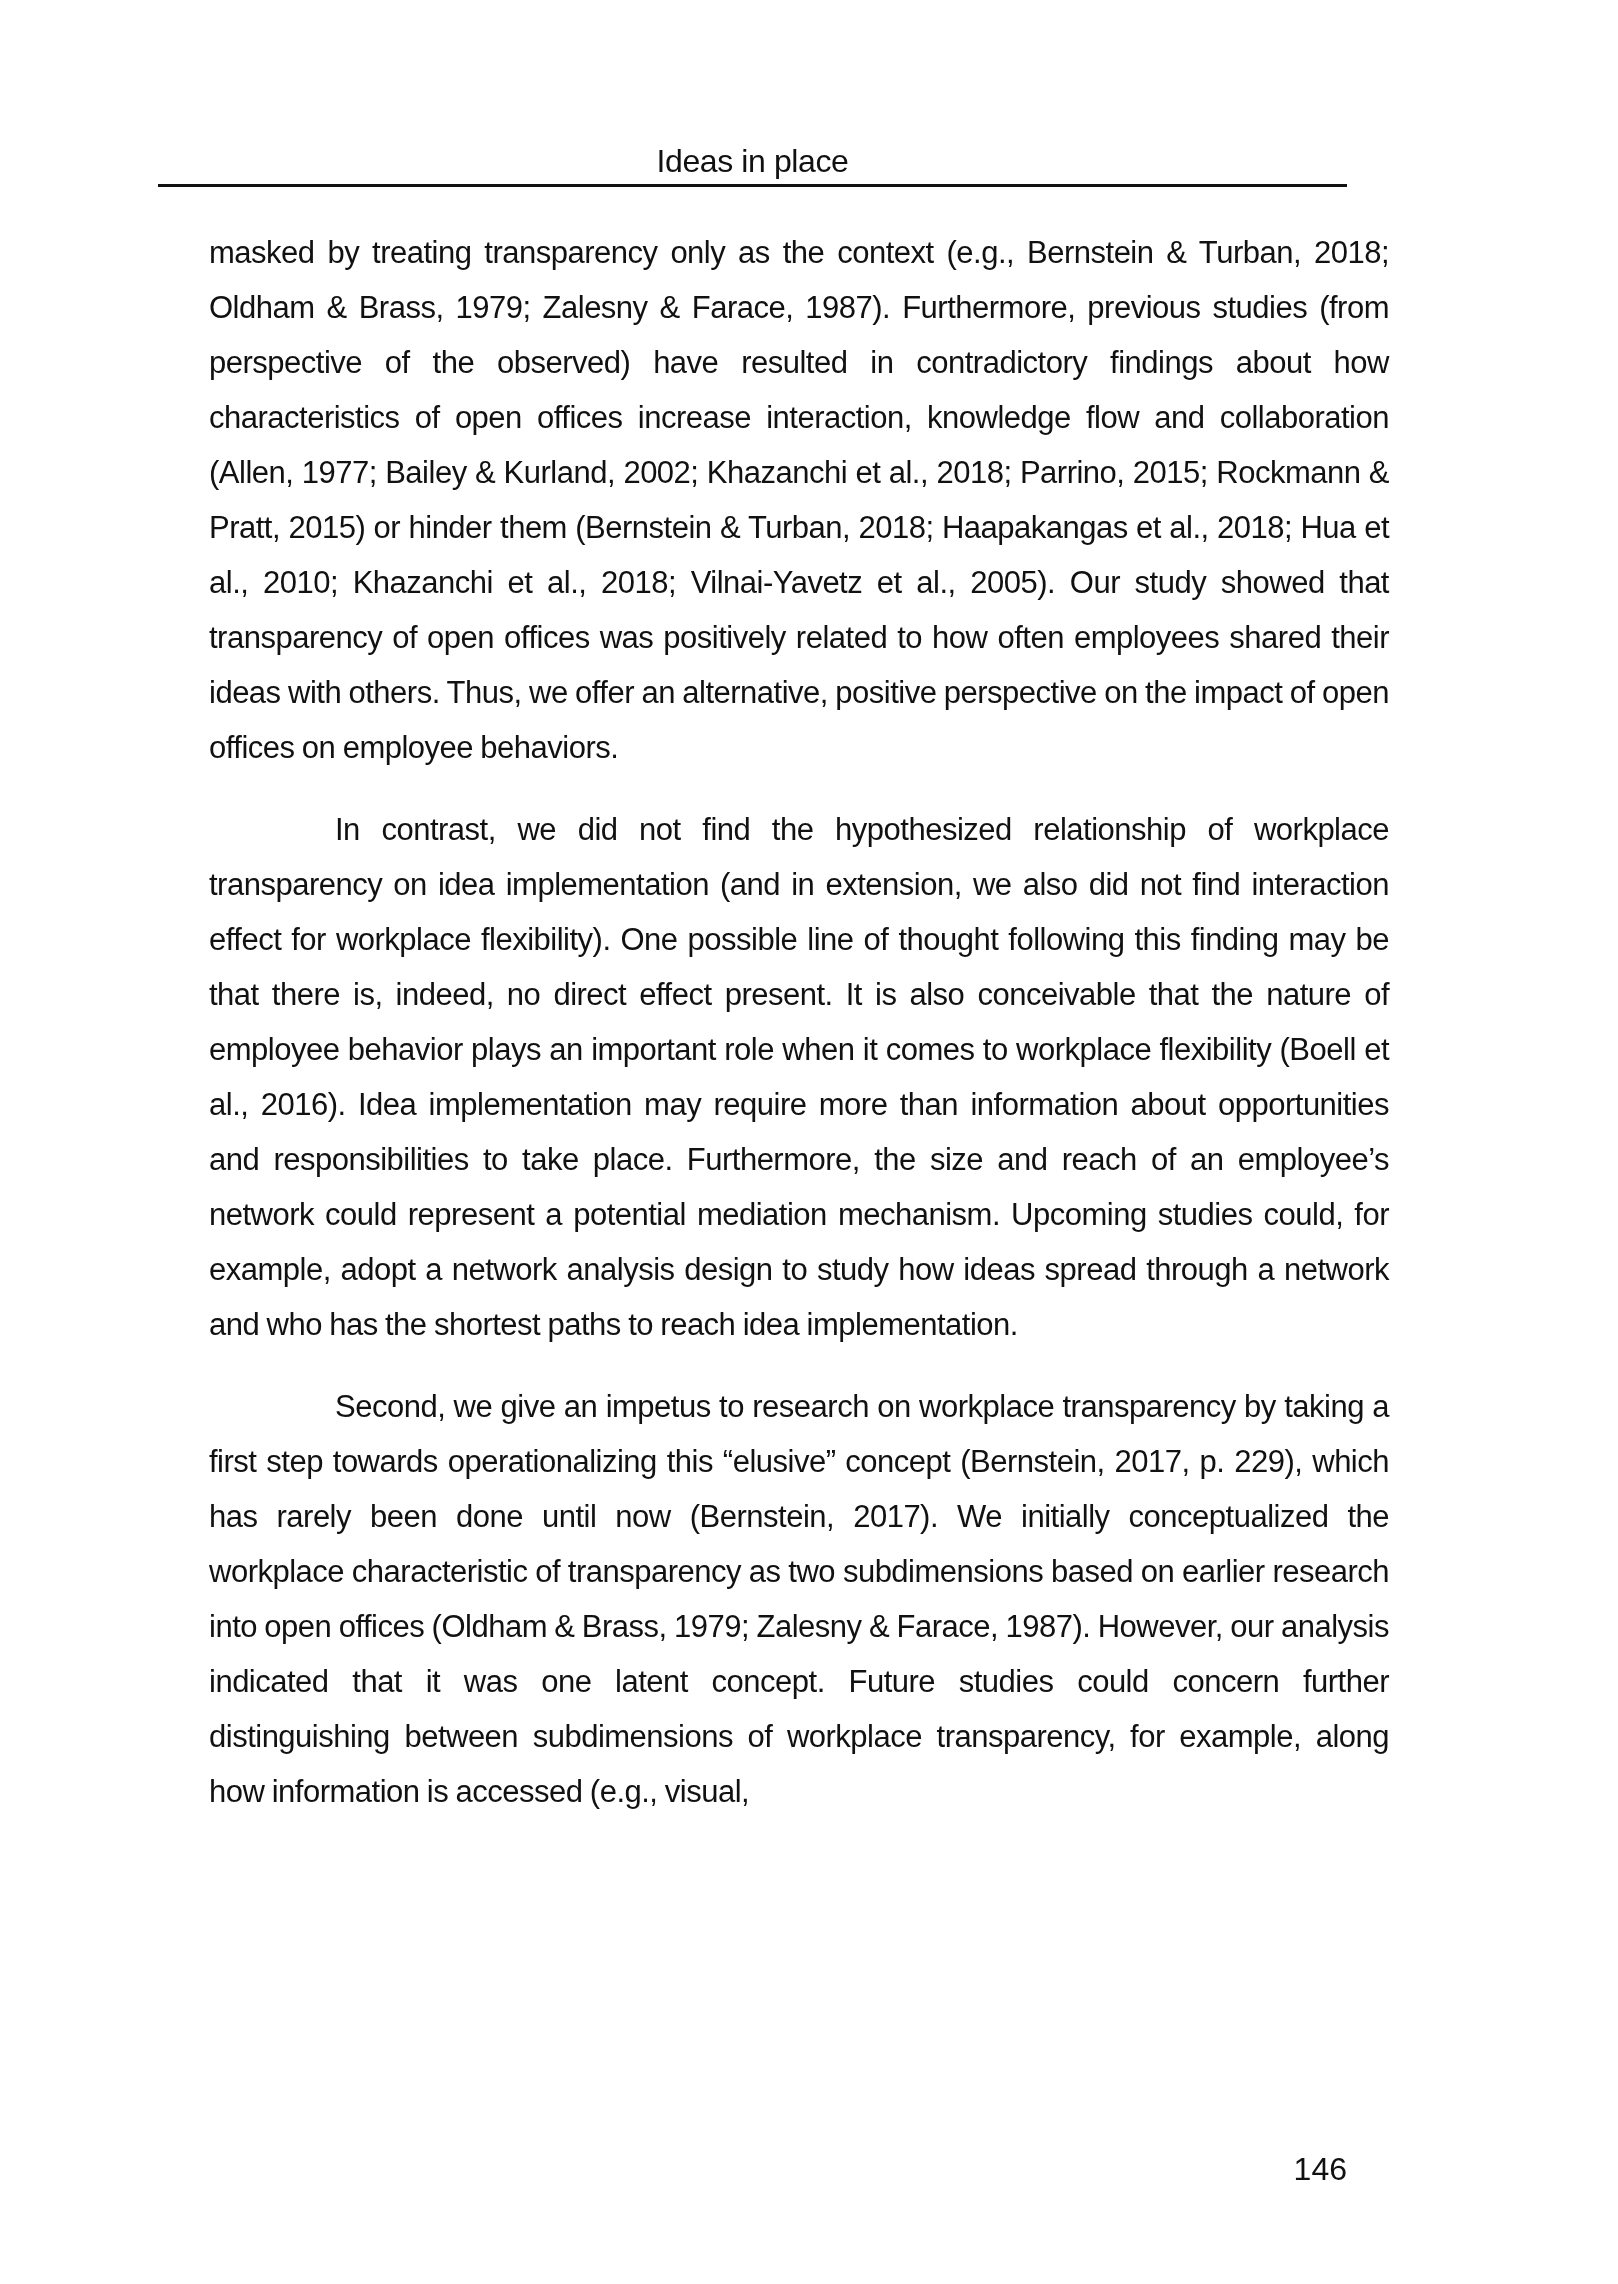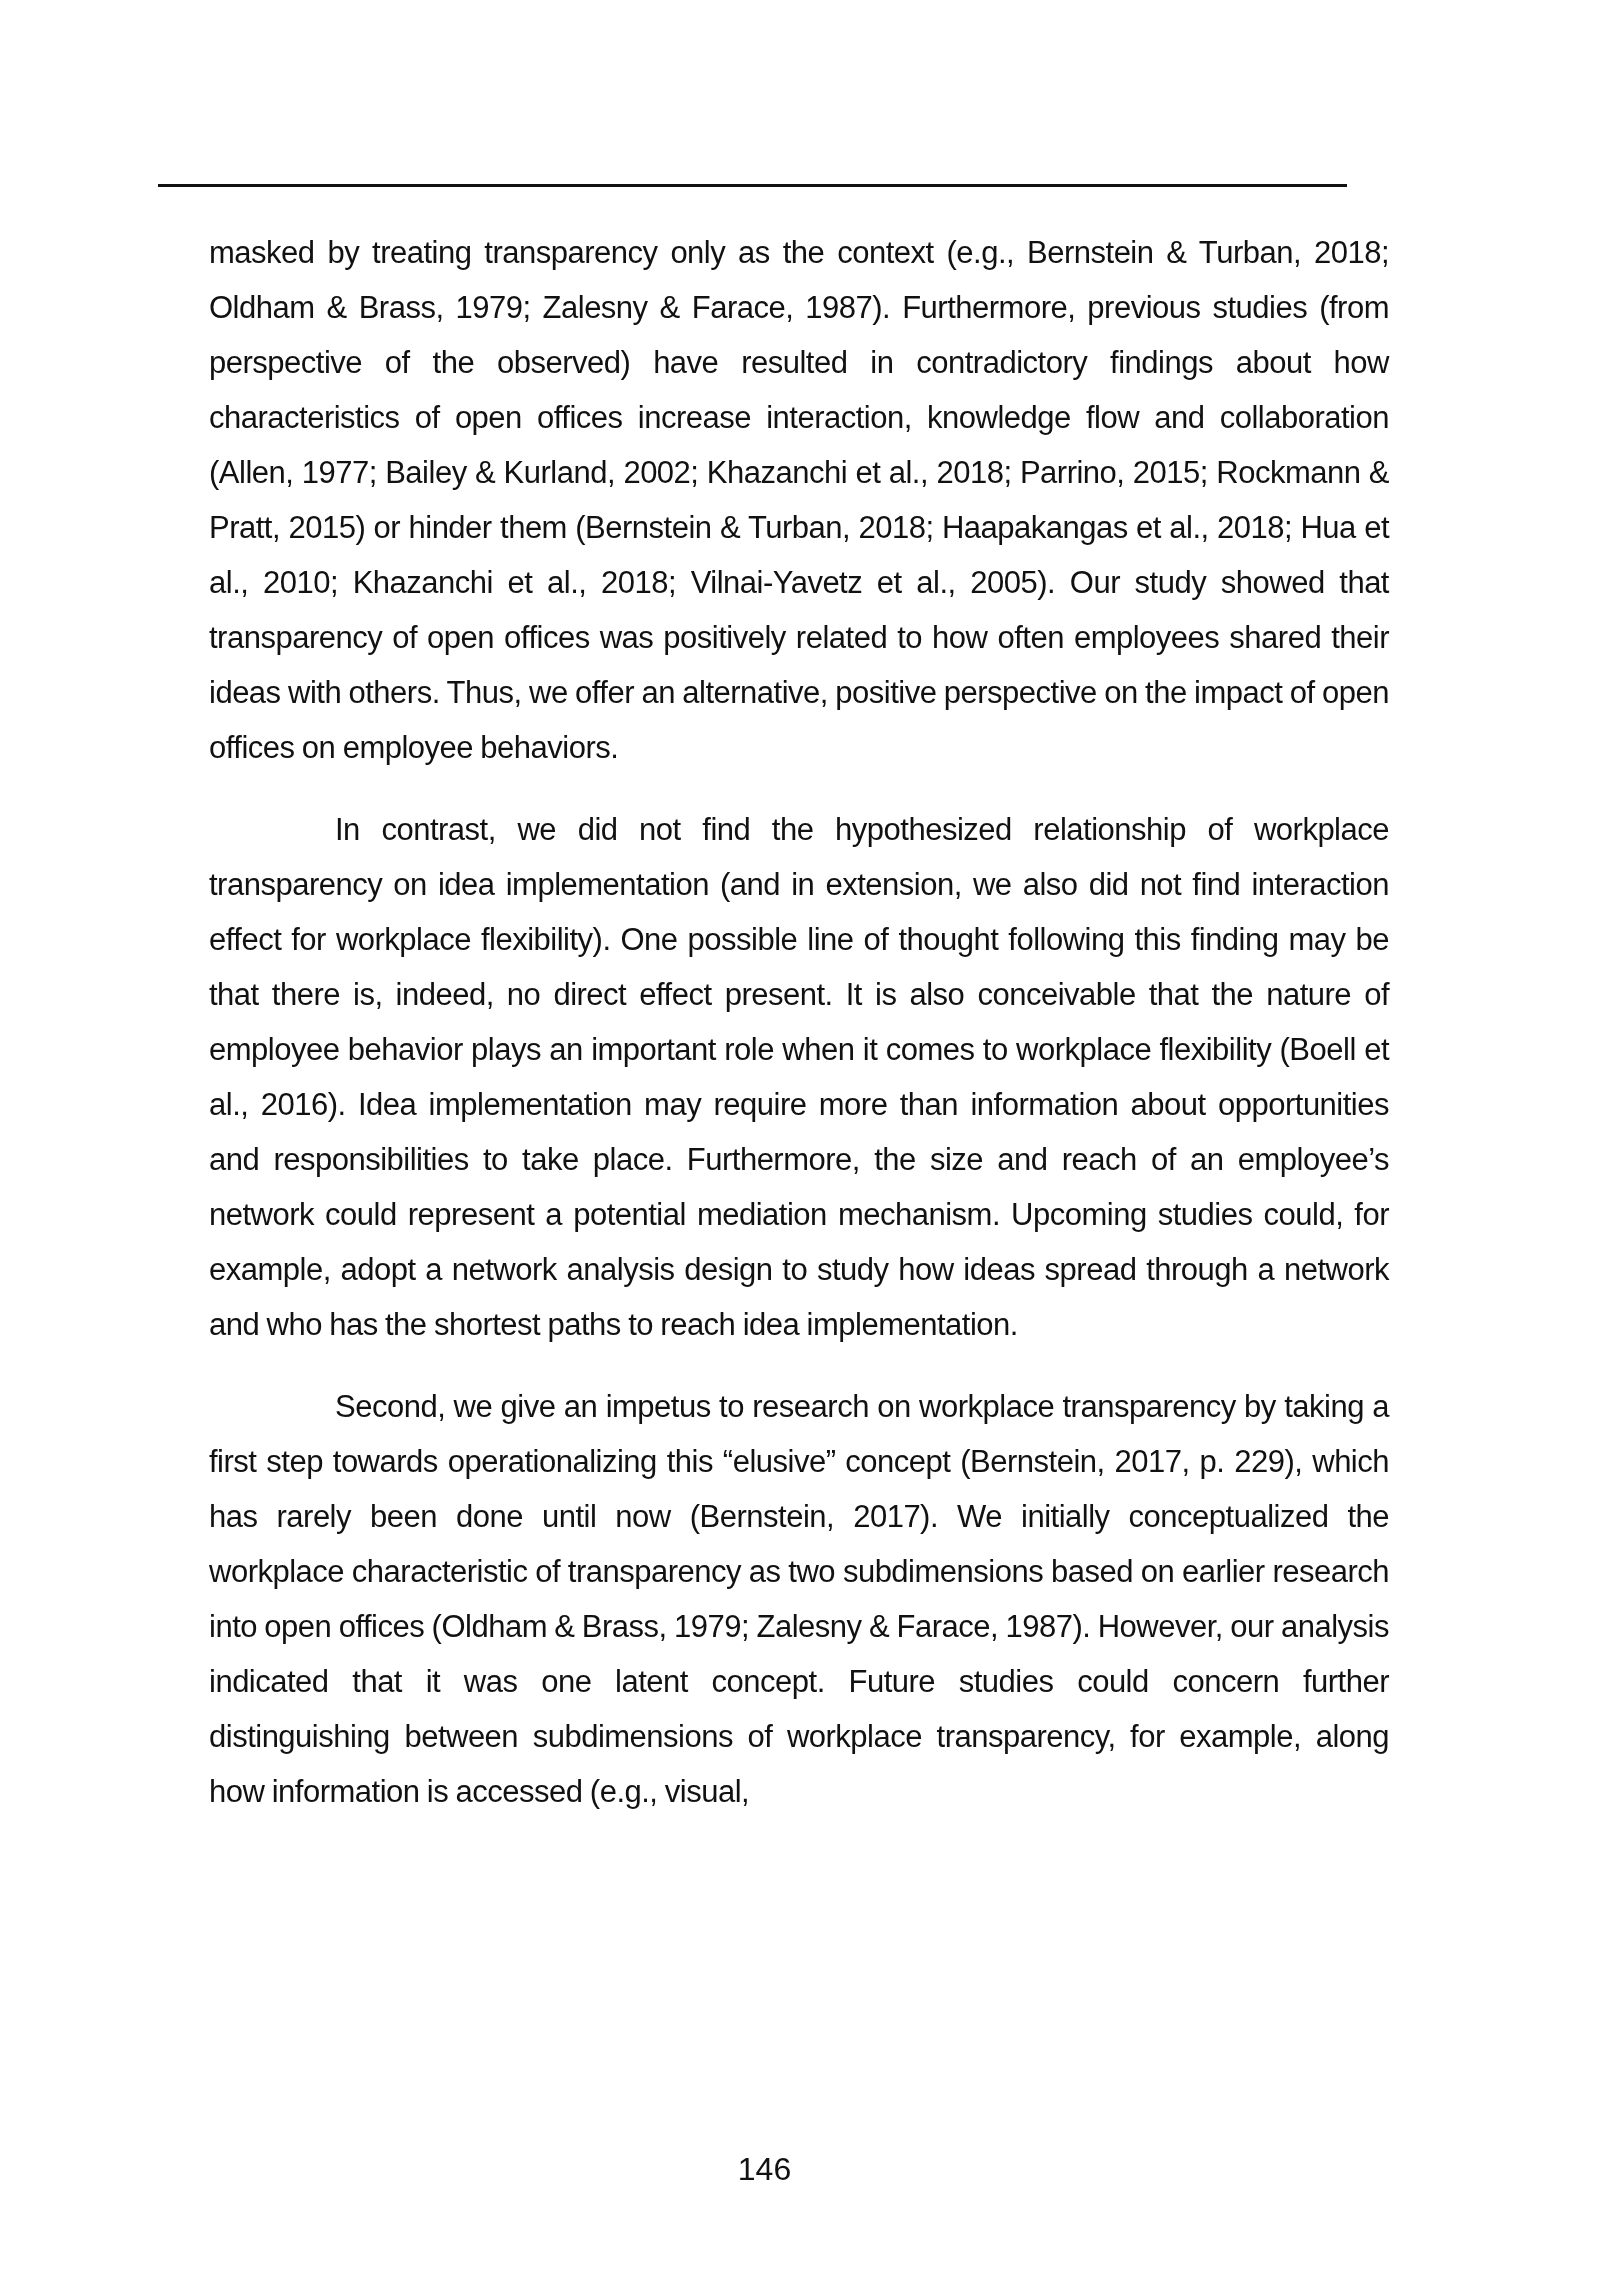--- a/index.html
+++ b/index.html
@@ -54,31 +54,32 @@
       text-align: justify;
       letter-spacing: -0.5px;
       word-spacing: -0.8px;
     }
     .para.indent {
       text-indent: 126px;
     }
     .page-number {
       position: absolute;
       top: 2150px;
-      left: 12px;
+      left: 0;
       width: 100%;
-      text-align: center;
+      text-align: right;
       font-size: 32px;
       line-height: 38px;
     }
   </style>
 </head>
 <body>
 
 <div class="page">
+  <div class="running-header">Ideas in place</div>
   <div class="header-rule"></div>
 
   <div class="body-text">
     <p class="para">masked by treating transparency only as the context (e.g., Bernstein &amp; Turban, 2018; Oldham &amp; Brass, 1979; Zalesny &amp; Farace, 1987). Furthermore, previous studies (from perspective of the observed) have resulted in contradictory findings about how characteristics of open offices increase interaction, knowledge flow and collaboration (Allen, 1977; Bailey &amp; Kurland, 2002; Khazanchi et al., 2018; Parrino, 2015; Rockmann &amp; Pratt, 2015) or hinder them (Bernstein &amp; Turban, 2018; Haapakangas et al., 2018; Hua et al., 2010; Khazanchi et al., 2018; Vilnai-Yavetz et al., 2005). Our study showed that transparency of open offices was positively related to how often employees shared their ideas with others. Thus, we offer an alternative, positive perspective on the impact of open offices on employee behaviors.</p>
     <p class="para indent">In contrast, we did not find the hypothesized relationship of workplace transparency on idea implementation (and in extension, we also did not find interaction effect for workplace flexibility). One possible line of thought following this finding may be that there is, indeed, no direct effect present. It is also conceivable that the nature of employee behavior plays an important role when it comes to workplace flexibility (Boell et al., 2016). Idea implementation may require more than information about opportunities and responsibilities to take place. Furthermore, the size and reach of an employee’s network could represent a potential mediation mechanism. Upcoming studies could, for example, adopt a network analysis design to study how ideas spread through a network and who has the shortest paths to reach idea implementation.</p>
     <p class="para indent">Second, we give an impetus to research on workplace transparency by taking a first step towards operationalizing this “elusive” concept (Bernstein, 2017, p. 229), which has rarely been done until now (Bernstein, 2017). We initially conceptualized the workplace characteristic of transparency as two subdimensions based on earlier research into open offices (Oldham &amp; Brass, 1979; Zalesny &amp; Farace, 1987). However, our analysis indicated that it was one latent concept. Future studies could concern further distinguishing between subdimensions of workplace transparency, for example, along how information is accessed (e.g., visual,</p>
   </div>
 
   <div class="page-number">146</div>
 </div>

